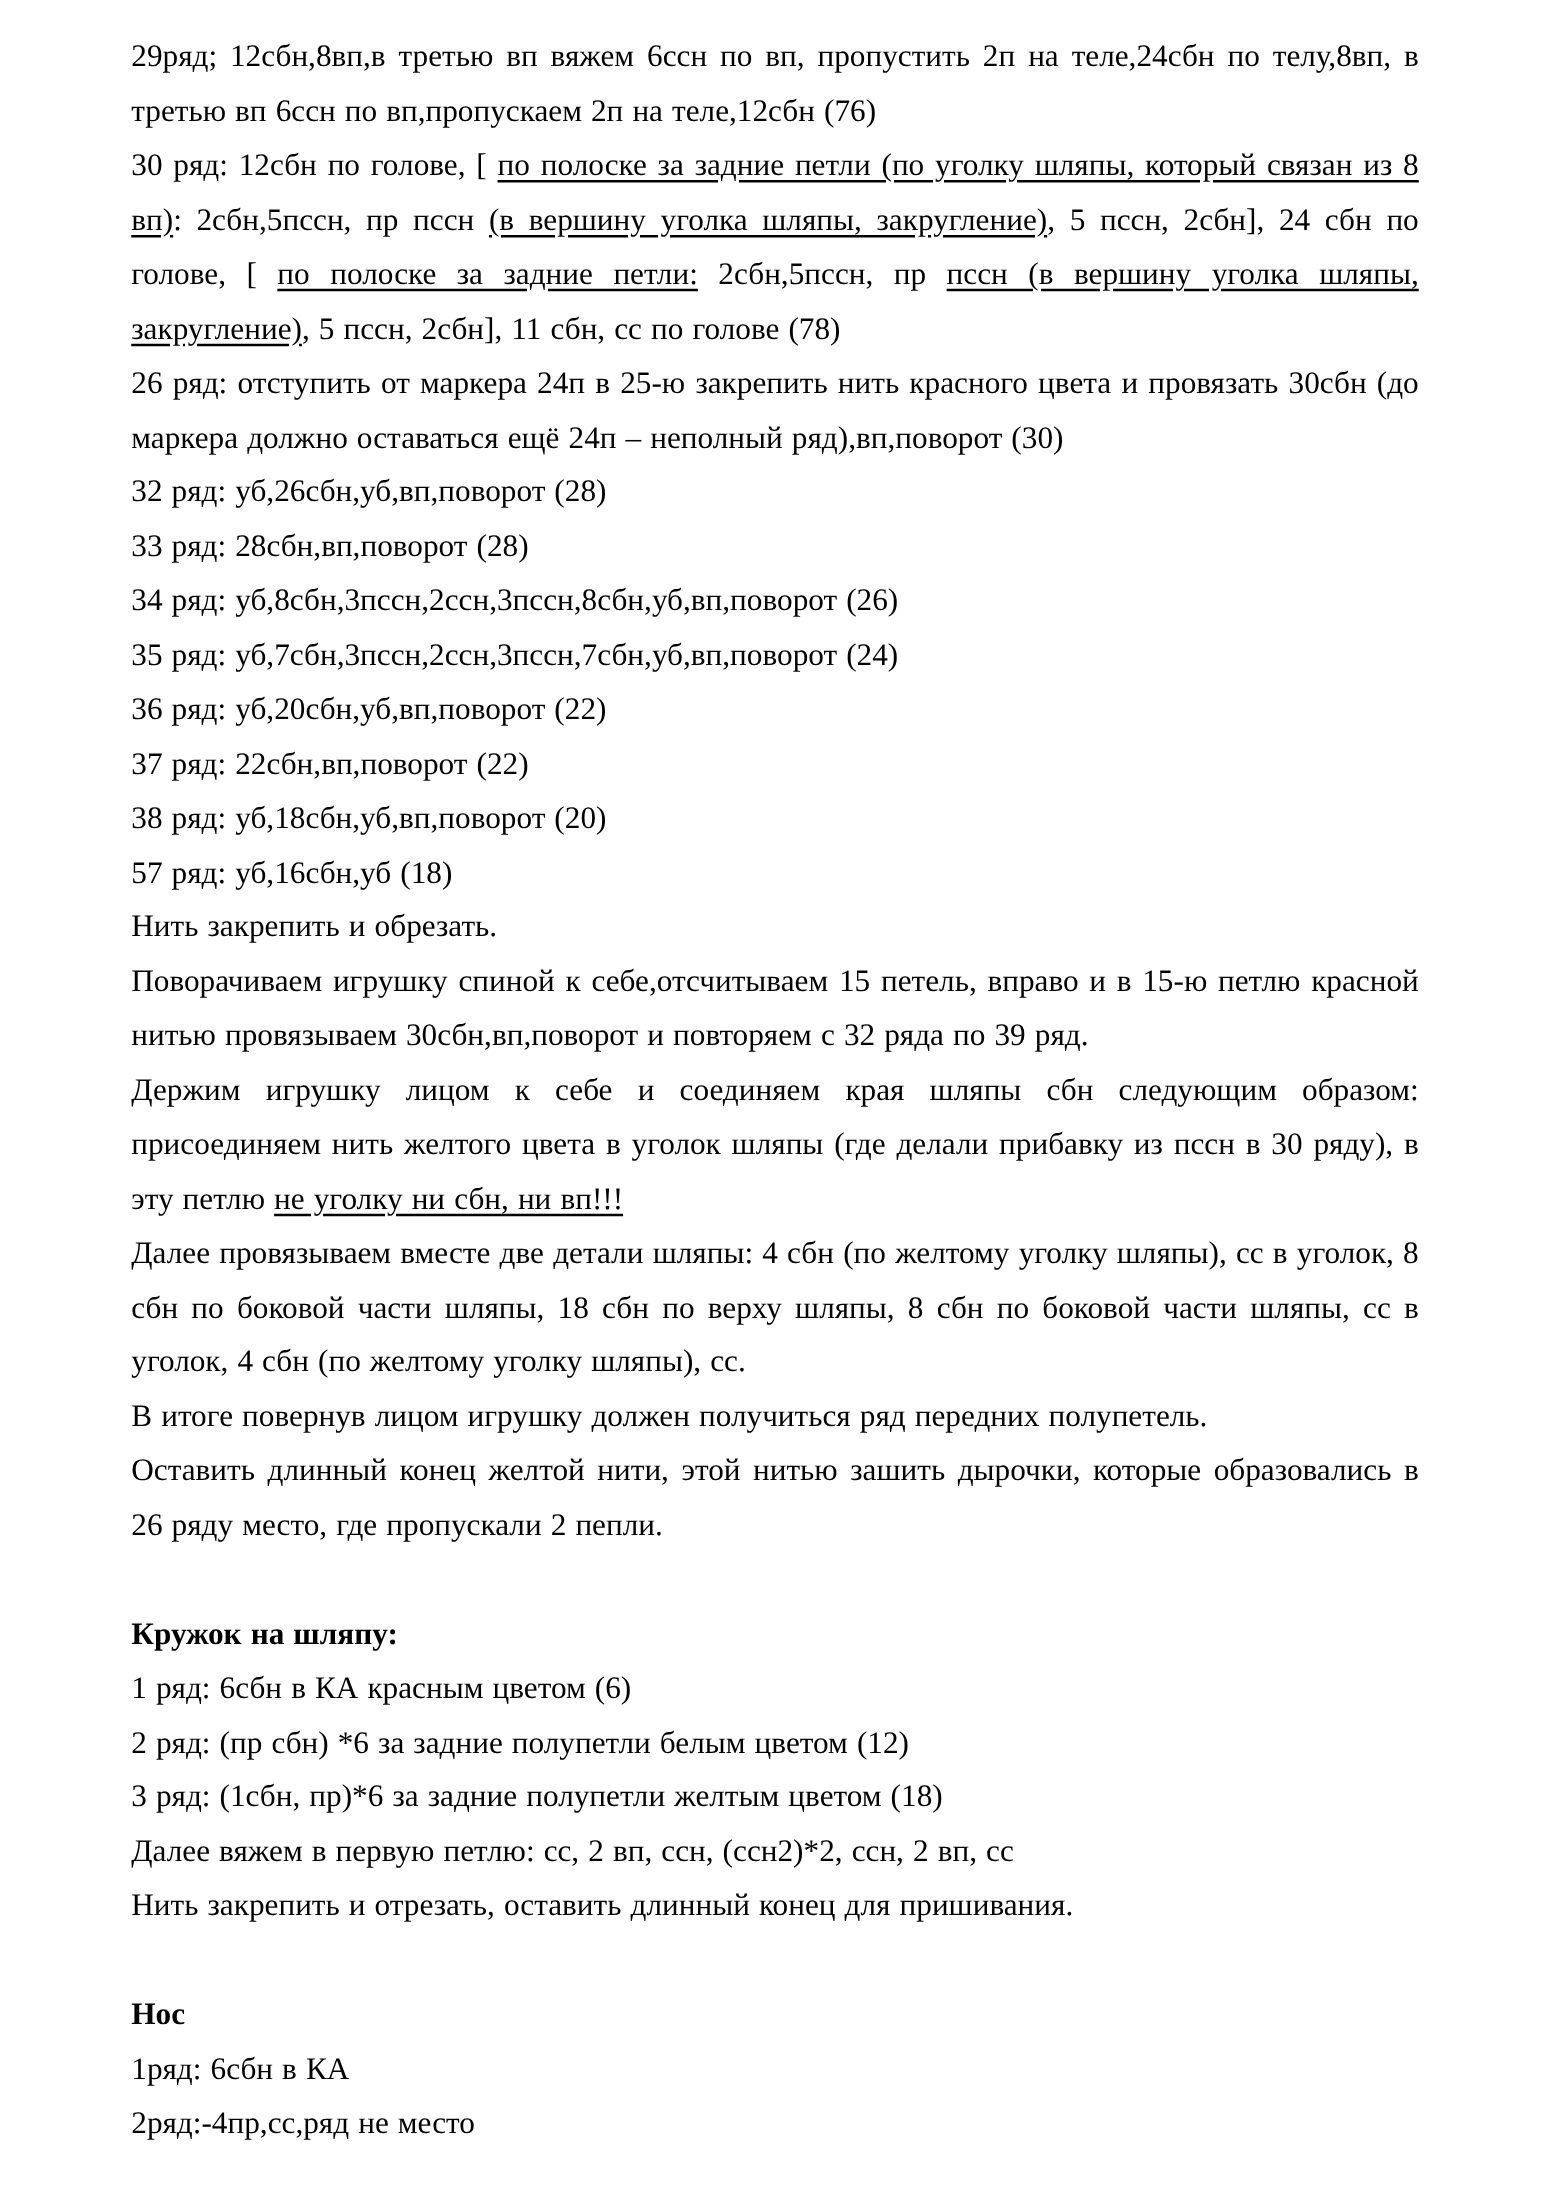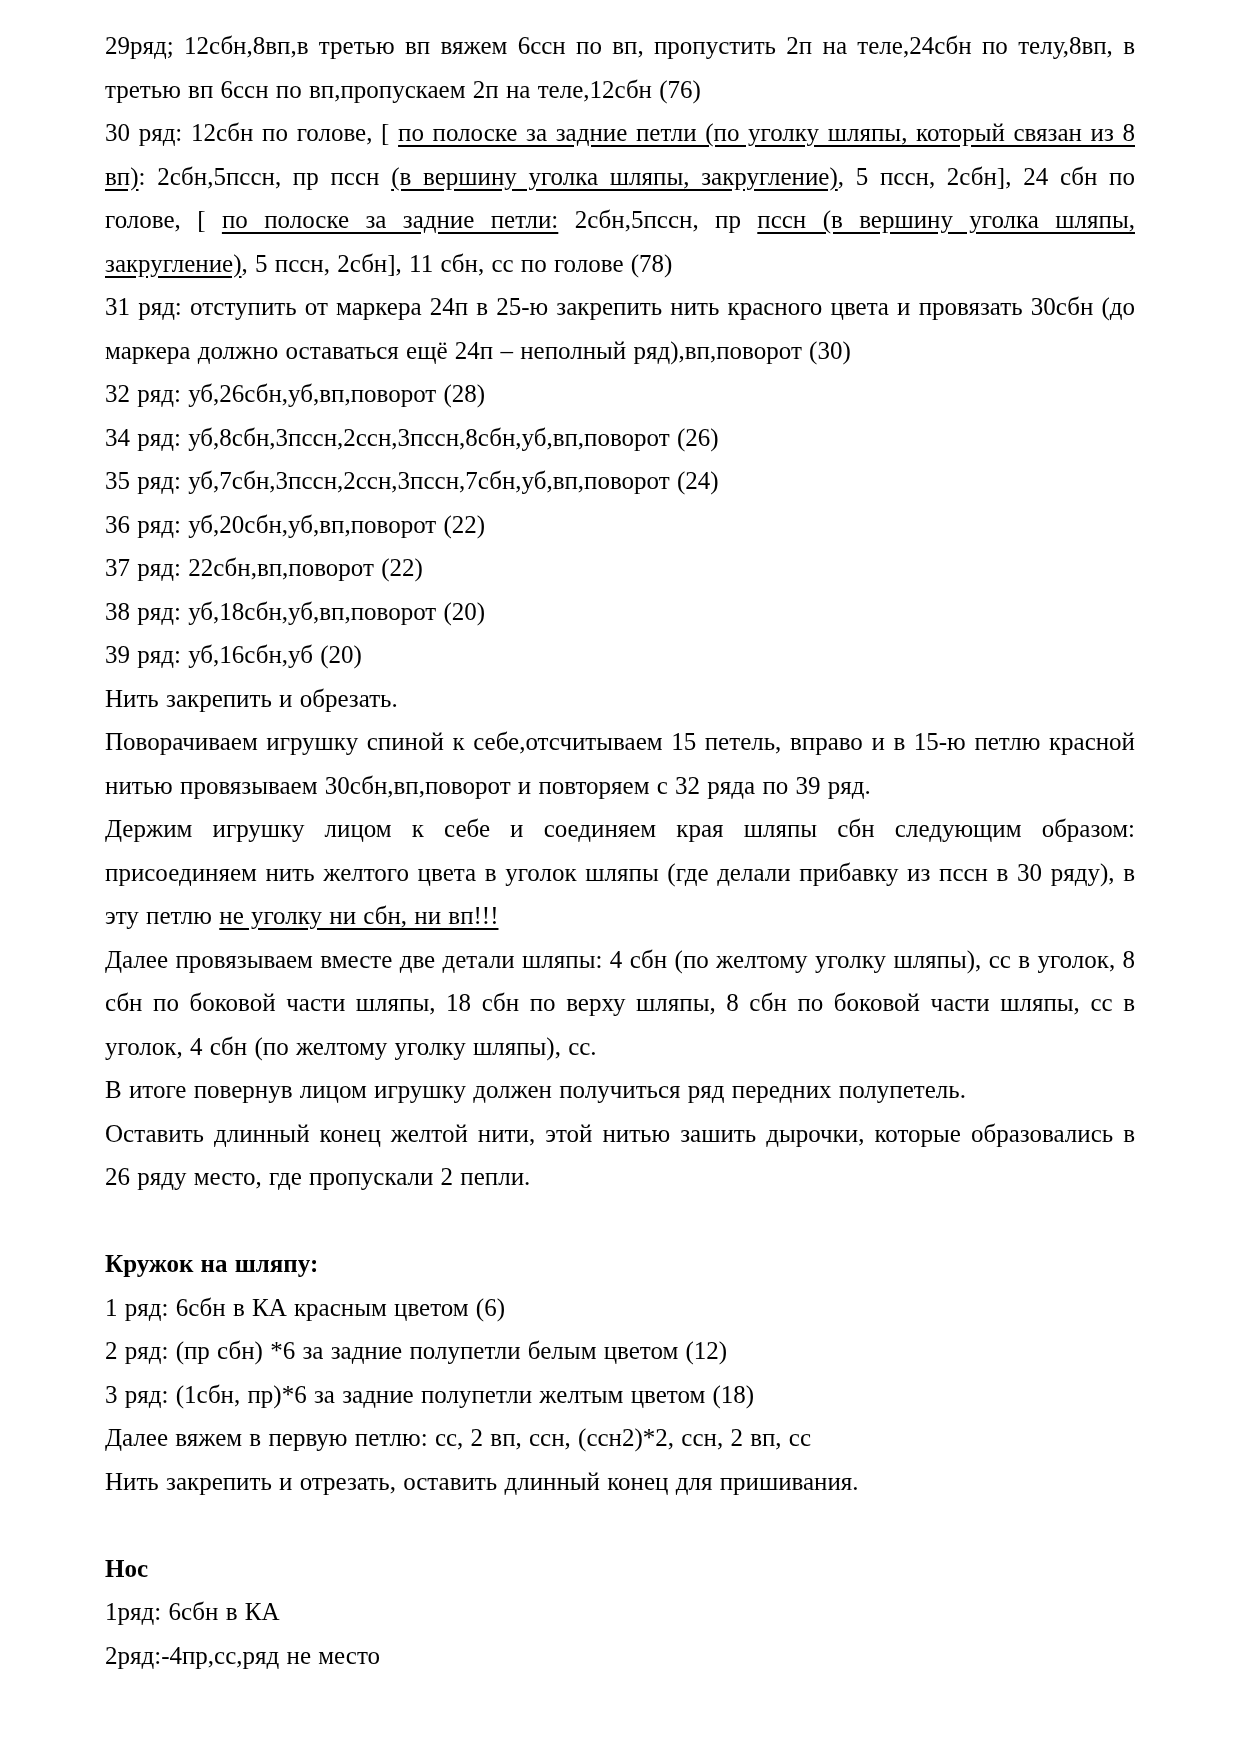--- a/index.html
+++ b/index.html
@@ -40,28 +40,29 @@
     text-align: left;
   }
 </style>
 </head>
 <body>
 
 <div class="page">
   <div>
       <p class="para"><span>29ряд; 12сбн,8вп,в третью вп вяжем 6ссн по вп, пропустить 2п на теле,24сбн по телу,8вп, в третью вп 6ссн по вп,пропускаем 2п на теле,12сбн (76)</span></p>
       <p class="para"><span>30 ряд: 12сбн по голове, [ </span><span class="u">по полоске за задние петли (по уголку шляпы, который связан из 8 вп)</span><span>: 2сбн,5пссн, пр пссн </span><span class="u">(в вершину уголка шляпы, закругление)</span><span>, 5 пссн, 2сбн], 24 сбн по голове, [ </span><span class="u">по полоске за задние петли:</span><span> 2сбн,5пссн, пр </span><span class="u">пссн (в вершину уголка шляпы, закругление)</span><span>, 5 пссн, 2сбн], 11 сбн, сс по голове (78)</span></p>
-      <p class="para"><span>31 ряд: отступить от маркера 24п в 25-ю закрепить нить красного цвета и провязать 30сбн (до маркера должно оставаться ещё 24п – неполный ряд),вп,поворот (30)</span></p>
+      <p class="para"><span>26 ряд: отступить от маркера 24п в 25-ю закрепить нить красного цвета и провязать 30сбн (до маркера должно оставаться ещё 24п – неполный ряд),вп,поворот (30)</span></p>
       <p class="para"><span>32 ряд: уб,26сбн,уб,вп,поворот (28)</span></p>
+      <p class="para"><span>33 ряд: 28сбн,вп,поворот (28)</span></p>
       <p class="para"><span>34 ряд: уб,8сбн,3пссн,2ссн,3пссн,8сбн,уб,вп,поворот (26)</span></p>
       <p class="para"><span>35 ряд: уб,7сбн,3пссн,2ссн,3пссн,7сбн,уб,вп,поворот (24)</span></p>
       <p class="para"><span>36 ряд: уб,20сбн,уб,вп,поворот (22)</span></p>
       <p class="para"><span>37 ряд: 22сбн,вп,поворот (22)</span></p>
       <p class="para"><span>38 ряд: уб,18сбн,уб,вп,поворот (20)</span></p>
-      <p class="para"><span>39 ряд: уб,16сбн,уб (20)</span></p>
+      <p class="para"><span>57 ряд: уб,16сбн,уб (18)</span></p>
       <p class="para"><span>Нить закрепить и обрезать.</span></p>
       <p class="para"><span>Поворачиваем игрушку спиной к себе,отсчитываем 15 петель, вправо и в 15-ю петлю красной нитью провязываем 30сбн,вп,поворот и повторяем с 32 ряда по 39 ряд.</span></p>
       <p class="para"><span>Держим игрушку лицом к себе и соединяем края шляпы сбн следующим образом: присоединяем нить желтого цвета в уголок шляпы (где делали прибавку из пссн в 30 ряду), в эту петлю </span><span class="u">не уголку ни сбн, ни вп!!!</span></p>
       <p class="para"><span>Далее провязываем вместе две детали шляпы: 4 сбн (по желтому уголку шляпы), сс в уголок, 8 сбн по боковой части шляпы, 18 сбн по верху шляпы, 8 сбн по боковой части шляпы, сс в уголок, 4 сбн (по желтому уголку шляпы), сс.</span></p>
       <p class="para"><span>В итоге повернув лицом игрушку должен получиться ряд передних полупетель.</span></p>
       <p class="para"><span>Оставить длинный конец желтой нити, этой нитью зашить дырочки, которые образовались в 26 ряду место, где пропускали 2 пепли.</span></p>
       <p class="spacer"></p>
       <p class="para"><span class="b">Кружок на шляпу:</span></p>
       <p class="para"><span>1 ряд: 6сбн в КА красным цветом (6)</span></p>
       <p class="para"><span>2 ряд: (пр сбн) *6 за задние полупетли белым цветом (12)</span></p>

